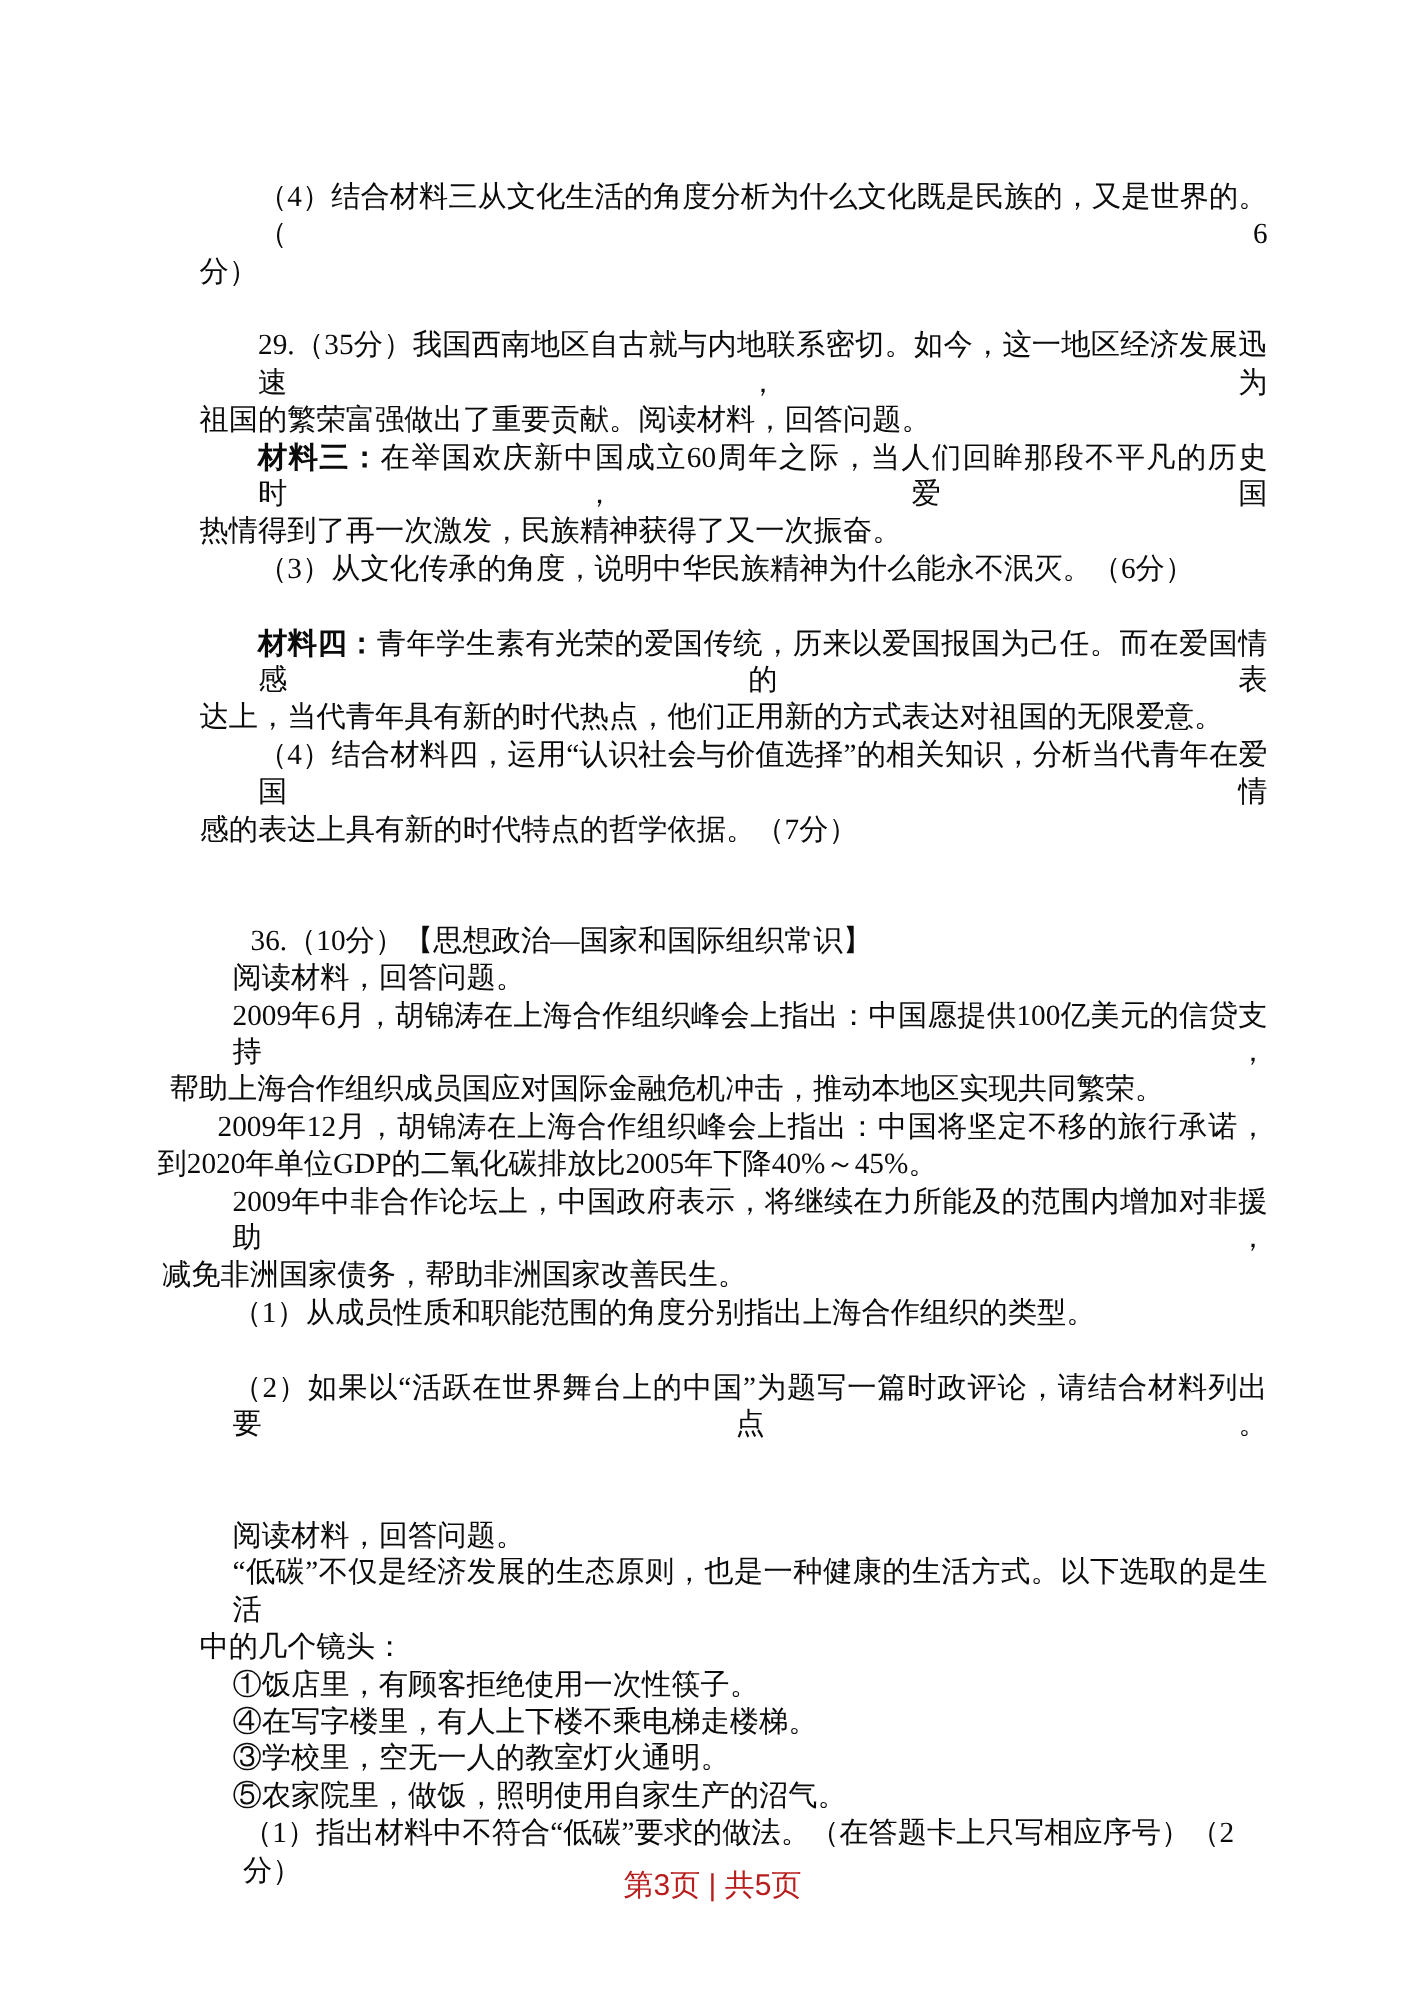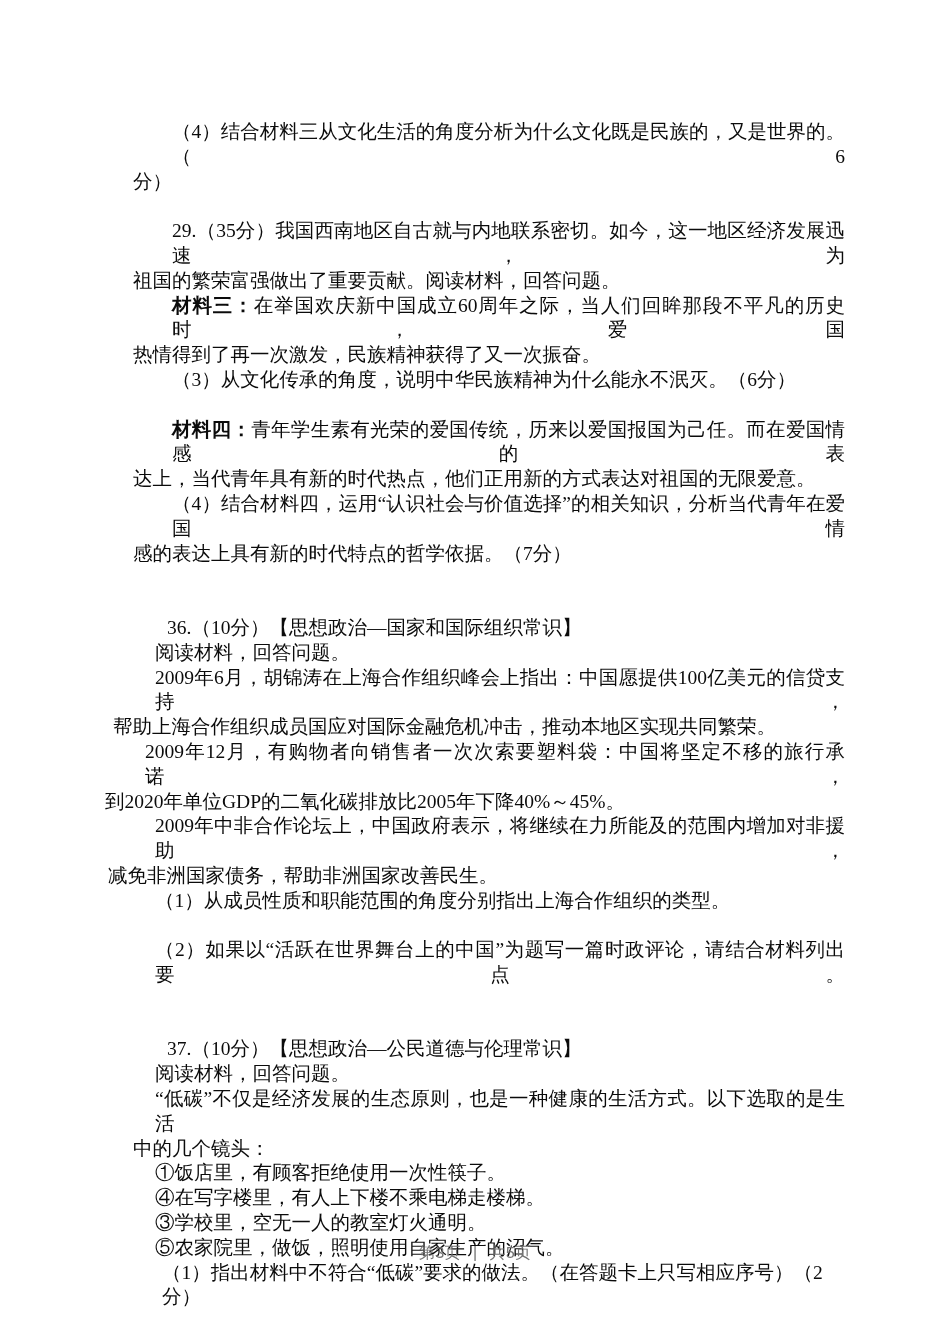--- a/index.html
+++ b/index.html
@@ -29,23 +29,23 @@
     text-align: justify;
     text-align-last: justify;
   }
   .line b { font-weight: bold; }
   .footer {
     position: absolute;
     left: 0;
     top: 1243px;
     width: 100%;
     text-align: center;
-    font-size: 16px;
-    color: #737373;
-    font-family: Liberation Mono, monospace;
+    font-size: 20px;
+    color: #b91c1c;
+    font-family: Liberation Sans, sans-serif;
   }
 </style>
 </head>
 <body>
 
 <div class="page">
   <div class="doc" id="doc">
       <div class="line just" style="padding-left: 67px;">（4）结合材料三从文化生活的角度分析为什么文化既是民族的，又是世界的。（6</div>
       <div class="line" style="padding-left: 28px;">分）</div>
       <div class="line">&nbsp;</div>
@@ -58,30 +58,29 @@
       <div class="line just" style="padding-left: 67px;"><b>材料四：</b>青年学生素有光荣的爱国传统，历来以爱国报国为己任。而在爱国情感的表</div>
       <div class="line" style="padding-left: 28px;">达上，当代青年具有新的时代热点，他们正用新的方式表达对祖国的无限爱意。</div>
       <div class="line just" style="padding-left: 67px;">（4）结合材料四，运用“认识社会与价值选择”的相关知识，分析当代青年在爱国情</div>
       <div class="line" style="padding-left: 28px;">感的表达上具有新的时代特点的哲学依据。（7分）</div>
       <div class="line">&nbsp;</div>
       <div class="line">&nbsp;</div>
       <div class="line" style="padding-left: 62px;">36.（10分）【思想政治—国家和国际组织常识】</div>
       <div class="line" style="padding-left: 50px;">阅读材料，回答问题。</div>
       <div class="line just" style="padding-left: 50px;">2009年6月，胡锦涛在上海合作组织峰会上指出：中国愿提供100亿美元的信贷支持，</div>
       <div class="line" style="padding-left: 8px;">帮助上海合作组织成员国应对国际金融危机冲击，推动本地区实现共同繁荣。</div>
-      <div class="line just" style="padding-left: 40px;">2009年12月，有购物者向销售者一次次索要塑料袋：中国将坚定不移的旅行承诺，</div>
+      <div class="line just" style="padding-left: 40px;">2009年12月，胡锦涛在上海合作组织峰会上指出：中国将坚定不移的旅行承诺，</div>
       <div class="line" style="padding-left: 0px;">到2020年单位GDP的二氧化碳排放比2005年下降40%～45%。</div>
       <div class="line just" style="padding-left: 50px;">2009年中非合作论坛上，中国政府表示，将继续在力所能及的范围内增加对非援助，</div>
       <div class="line" style="padding-left: 3px;">减免非洲国家债务，帮助非洲国家改善民生。</div>
       <div class="line" style="padding-left: 50px;">（1）从成员性质和职能范围的角度分别指出上海合作组织的类型。</div>
       <div class="line">&nbsp;</div>
       <div class="line just" style="padding-left: 50px;">（2）如果以“活跃在世界舞台上的中国”为题写一篇时政评论，请结合材料列出要点。</div>
       <div class="line">&nbsp;</div>
       <div class="line">&nbsp;</div>
-      <div class="line" style="padding-left: 62px;">37.（10分）【思想政治—公民道德与伦理常识】</div>
       <div class="line" style="padding-left: 50px;">阅读材料，回答问题。</div>
       <div class="line just" style="padding-left: 50px;">“低碳”不仅是经济发展的生态原则，也是一种健康的生活方式。以下选取的是生活</div>
       <div class="line" style="padding-left: 28px;">中的几个镜头：</div>
       <div class="line" style="padding-left: 50px;">①饭店里，有顾客拒绝使用一次性筷子。</div>
       <div class="line" style="padding-left: 50px;">④在写字楼里，有人上下楼不乘电梯走楼梯。</div>
       <div class="line" style="padding-left: 50px;">③学校里，空无一人的教室灯火通明。</div>
       <div class="line" style="padding-left: 50px;">⑤农家院里，做饭，照明使用自家生产的沼气。</div>
       <div class="line" style="padding-left: 57px;">（1）指出材料中不符合“低碳”要求的做法。（在答题卡上只写相应序号）（2分）</div>
     </div>
   <div class="footer">

